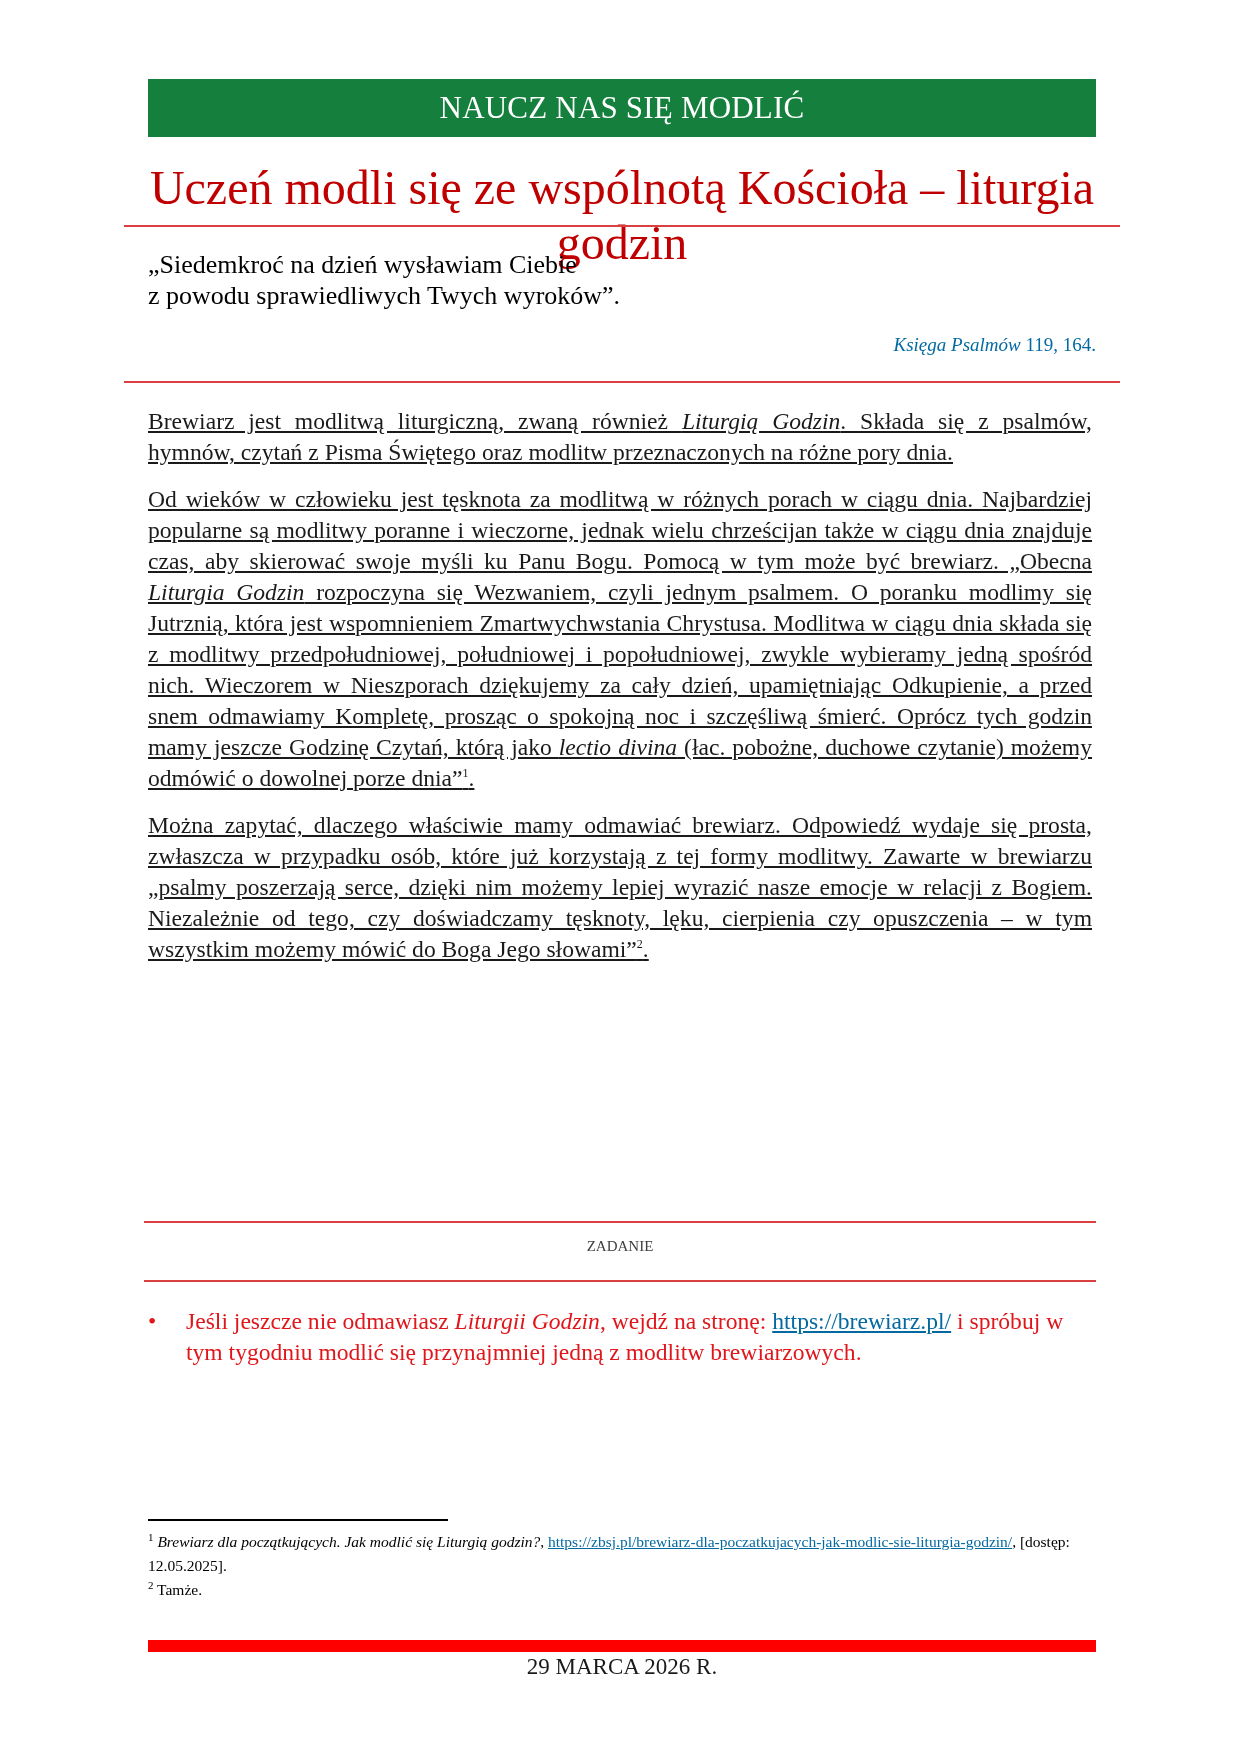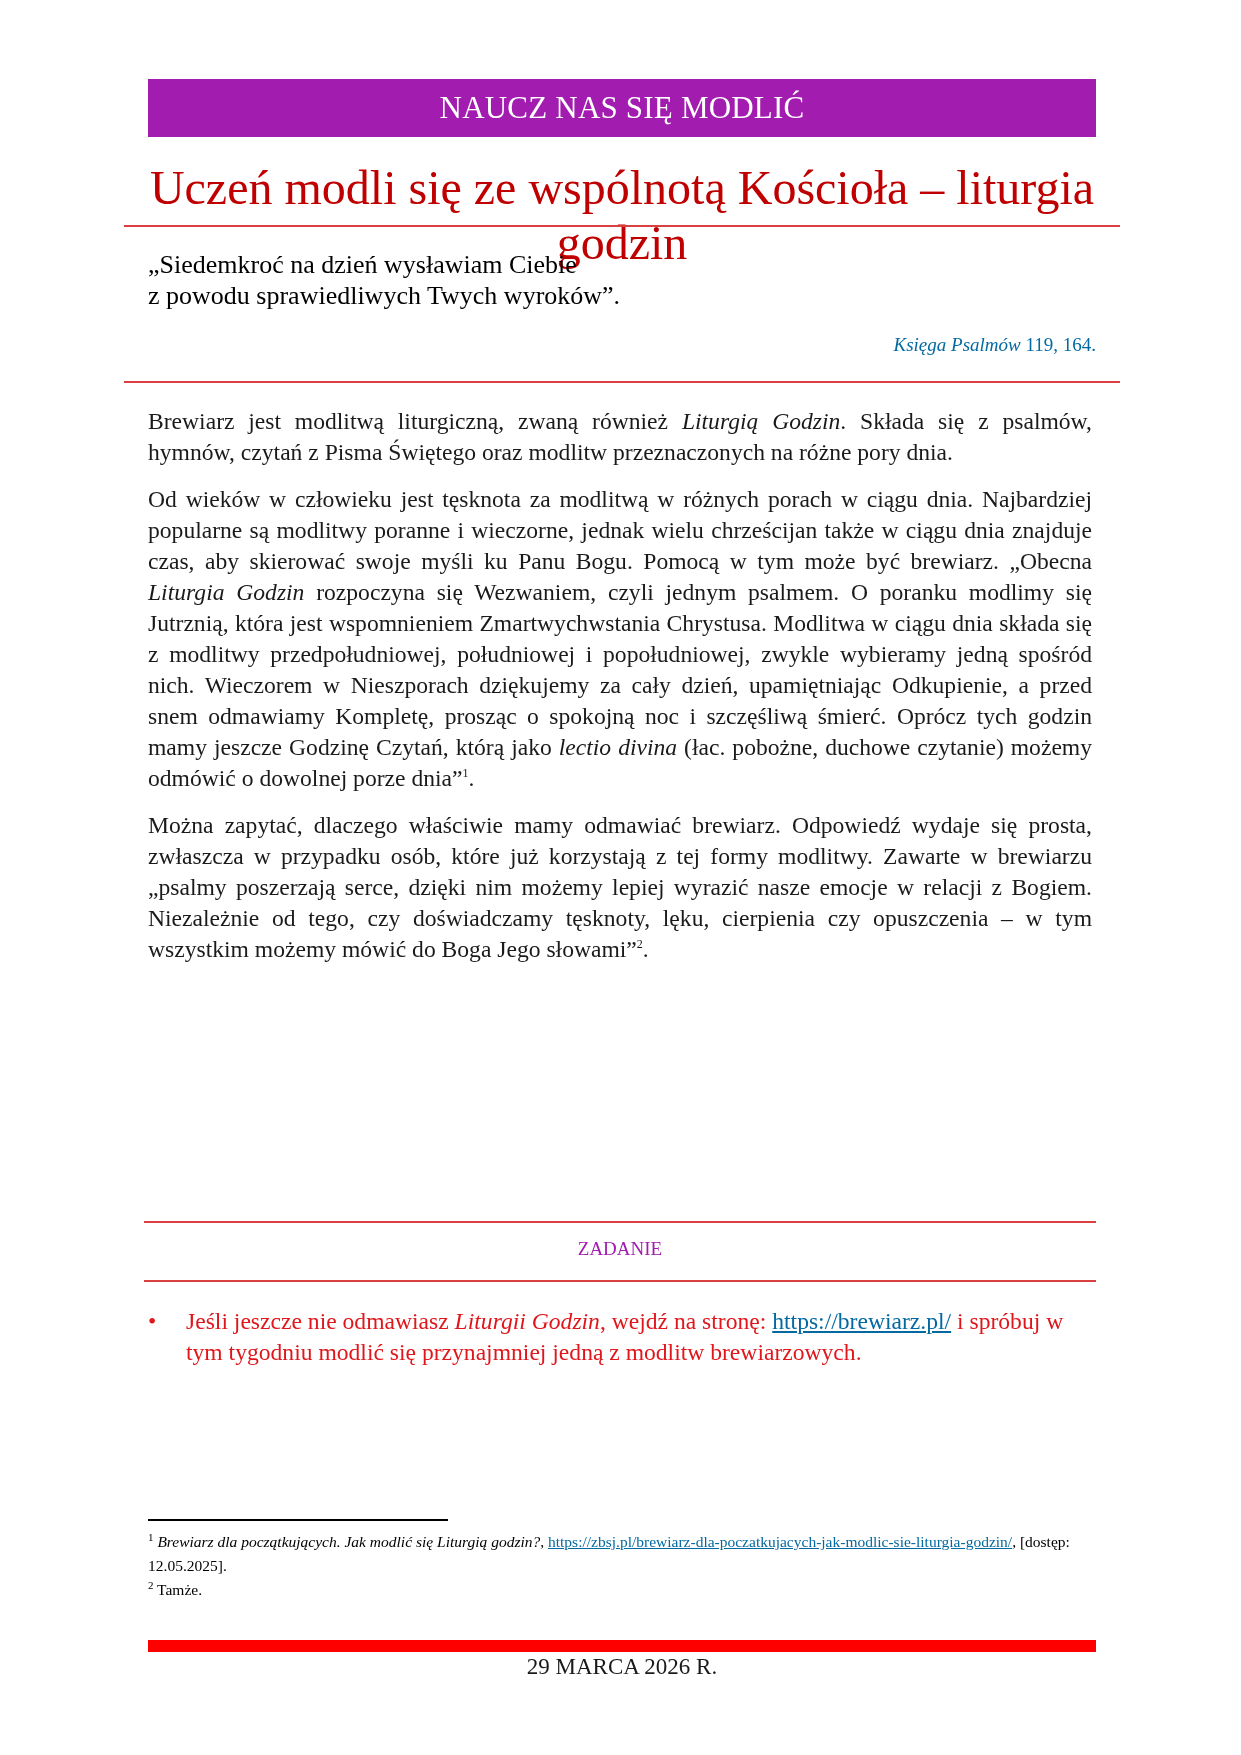--- a/index.html
+++ b/index.html
@@ -1,26 +1,26 @@
 <!DOCTYPE html>
 <html><head>
 <meta charset="utf-8">
 <style>
   html, body { margin:0; padding:0; background:#ffffff; }
   body { width:1241px; height:1755px; position:relative; font-family:"DejaVu Serif", "Liberation Serif", serif; color:#1a1a1a; overflow:hidden; }
   .page { position:absolute; left:0; top:0; width:1241px; height:1755px; }
-  .banner { position:absolute; left:148px; top:79px; width:948px; height:58px; background:#a21caf; color:#ffffff; display:flex; align-items:center; justify-content:center; font-family:"Liberation Serif", serif; font-size:31px; letter-spacing:0.2px; }
+  .banner { position:absolute; left:148px; top:79px; width:948px; height:58px; background:#15803d; color:#ffffff; display:flex; align-items:center; justify-content:center; font-family:"Liberation Serif", serif; font-size:31px; letter-spacing:0.2px; }
   .title { position:absolute; left:124px; top:160px; width:996px; text-align:center; color:#c00000; font-family:"Liberation Serif", serif; font-size:48px; }
   .rule { position:absolute; height:2px; background:#d9403f; }
   .quote { position:absolute; left:148px; top:249px; color:#000000; font-family:"Liberation Serif", serif; font-size:26px; line-height:31px; }
   .quote-source { position:absolute; right:145px; top:334px; color:#0369a1; font-family:"Liberation Serif", serif; font-size:19px; }
   .quote-source i { font-style:italic; }
   .body { position:absolute; left:148px; width:948px; font-family:"Liberation Serif", serif; font-size:23.6px; line-height:31px; text-align:justify; color:#1a1a1a; }
-  .body p { margin:0 4px 16px 0; }
-  .zadanie { position:absolute; left:144px; top:1238px; width:952px; text-align:center; color:#a21caf; font-family:"Liberation Serif", serif; font-size:19px; }
+  .body p { margin:0 4px 16px 0;text-decoration:underline; }
+  .zadanie { position:absolute; left:144px; top:1238px; width:952px; text-align:center; color:#404040; font-family:"Liberation Serif", serif; font-size:15px; }
   .task { position:absolute; left:148px; top:1306px; width:948px; color:#e0161b; font-family:"Liberation Serif", serif; font-size:23.6px; line-height:31px; }
   .task .bullet { position:absolute; left:0; top:0; }
   .task .text { margin-left:38px; }
   .link { color:#0369a1; text-decoration:underline; }
   .fn-rule { position:absolute; left:148px; top:1519px; width:300px; height:1.5px; background:#000; }
   .footnotes { position:absolute; left:148px; top:1530px; width:948px; font-family:Liberation Serif, serif; font-size:15.5px; line-height:24px; color:#000; }
   .footnotes sup { font-size:11px; }
   .footer-bar { position:absolute; left:148px; top:1640px; width:948px; height:12px; background:#ff0000; }
   .footer-date { position:absolute; left:148px; top:1654px; width:948px; text-align:center; font-family:"Liberation Serif", serif; font-size:23px; color:#1a1a1a; }
   sup { font-size:12px; line-height:0; }

